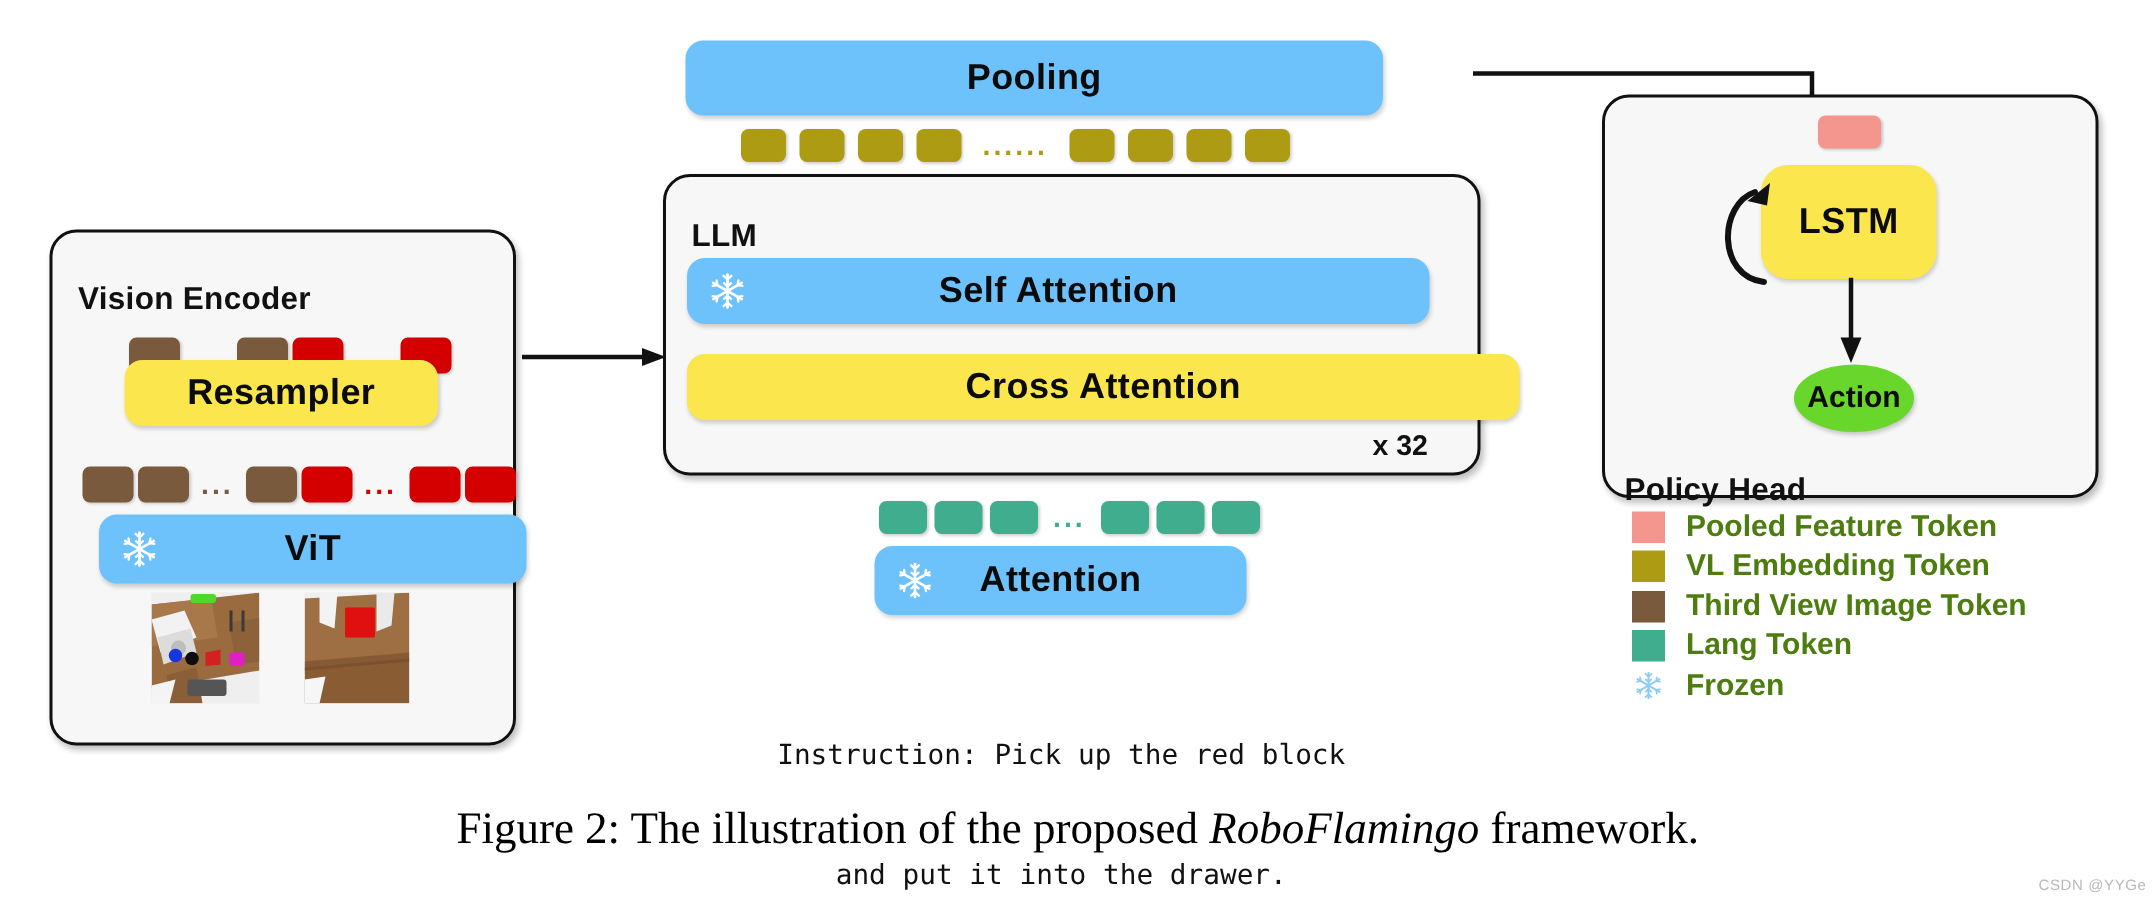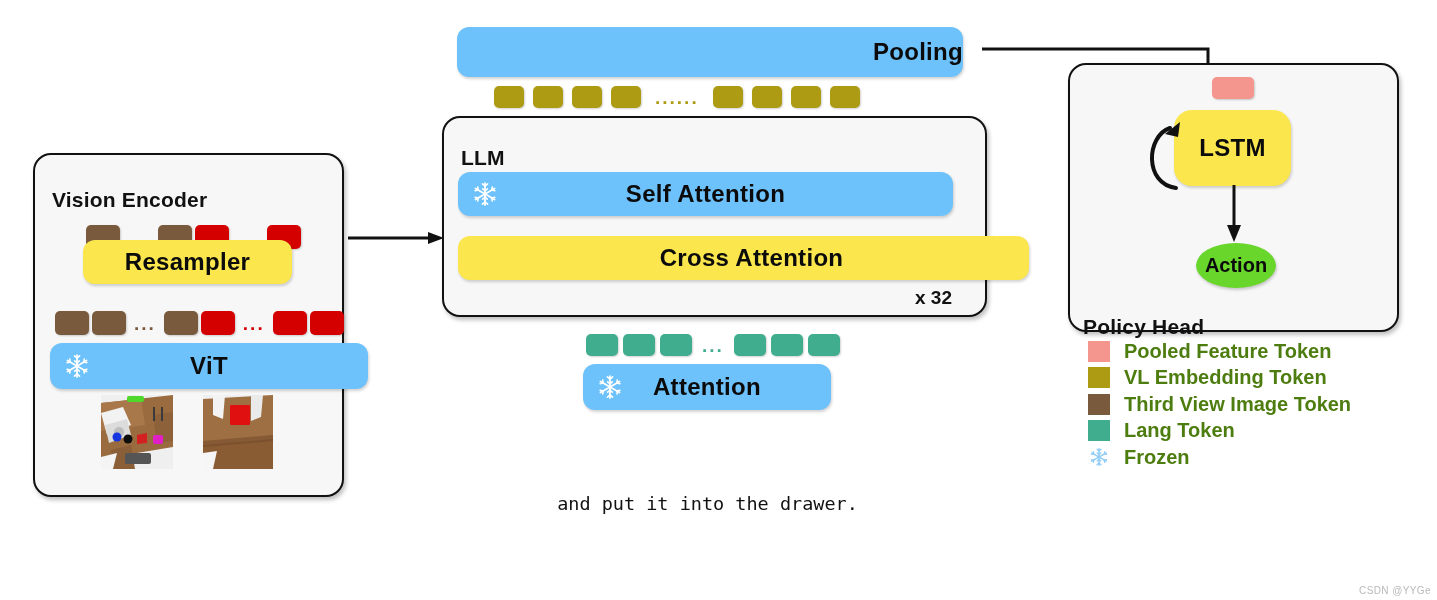--- a/index.html
+++ b/index.html
@@ -129,21 +129,21 @@
       <div class="tok" style="width: 34px; height: 24px; background: rgb(122, 90, 60);"></div>
       <div class="tok" style="width: 34px; height: 24px; background: rgb(122, 90, 60);"></div>
       <span class="dots" style="color: rgb(122, 90, 60);">...</span>
       <div class="tok" style="width: 34px; height: 24px; background: rgb(122, 90, 60);"></div>
       <div class="tok" style="width: 34px; height: 24px; background: rgb(212, 0, 0);"></div>
       <span class="dots" style="color: rgb(212, 0, 0);">...</span>
       <div class="tok" style="width: 34px; height: 24px; background: rgb(212, 0, 0);"></div>
       <div class="tok" style="width: 34px; height: 24px; background: rgb(212, 0, 0);"></div>
     </div>
 
-  <div class="pill blue" style="left:50px;top:343px;width:318px;height:46px;">
+  <div class="pill blue" style="left:66px;top:343px;width:285px;height:46px;">
     <span class="snow" style="color:#ffffff;">
       <svg width="26" height="26">
           <use href="#sym-snow"></use>
         </svg>
     </span>
     <span>ViT</span>
   </div>
 
   <div class="thumb" style="left:101px;top:395px;width:72px;height:74px;">
     <svg width="72" height="74" viewBox="0 0 72 74">
@@ -180,21 +180,21 @@
     </svg>
   </div>
 
   <div style="position:absolute;left:348px;top:228px;width:96px;height:20px;">
     <svg width="96" height="20">
       <line x1="0" y1="10" x2="83" y2="10" stroke="#111" stroke-width="3"></line>
       <polygon points="96,10 80,4 80,16" fill="#111"></polygon>
     </svg>
   </div>
 
-  <div class="pill blue" style="left:457px;top:27px;width:506px;height:50px;justify-content:flex-end;">
+  <div class="pill blue" style="left:457px;top:27px;width:465px;height:50px;">
     <span>Pooling</span>
   </div>
 
   <div class="tokrow" id="vl-row" style="left: 494px; top: 85px; height: 24px; gap: 9px;">
       <div class="tok" style="width: 30px; height: 22px; background: rgb(174, 155, 20);"></div>
       <div class="tok" style="width: 30px; height: 22px; background: rgb(174, 155, 20);"></div>
       <div class="tok" style="width: 30px; height: 22px; background: rgb(174, 155, 20);"></div>
       <div class="tok" style="width: 30px; height: 22px; background: rgb(174, 155, 20);"></div>
       <span class="dots" style="color: rgb(174, 155, 20);">......</span>
       <div class="tok" style="width: 30px; height: 22px; background: rgb(174, 155, 20);"></div>
@@ -209,21 +209,21 @@
 
   <div class="pill blue" style="left:458px;top:172px;width:495px;height:44px;">
     <span class="snow" style="color:#ffffff;">
       <svg width="26" height="26">
           <use href="#sym-snow"></use>
         </svg>
     </span>
     <span>Self Attention</span>
   </div>
 
-  <div class="pill yellow" style="left:458px;top:236px;width:555px;height:44px;padding-left:16px;">
+  <div class="pill yellow" style="left:458px;top:236px;width:555px;height:44px;">
     <span>Cross Attention</span>
   </div>
 
   <div style="position:absolute;left:915px;top:287px;font-size:19px;font-weight:600;color:#111;">x 32</div>
 
   <div class="tokrow" id="lang-row" style="left: 586px; top: 333px; height: 24px; gap: 5px;">
       <div class="tok" style="width: 32px; height: 22px; background: rgb(64, 174, 142);"></div>
       <div class="tok" style="width: 32px; height: 22px; background: rgb(64, 174, 142);"></div>
       <div class="tok" style="width: 32px; height: 22px; background: rgb(64, 174, 142);"></div>
       <span class="dots" style="color: rgb(64, 174, 142);">...</span>
@@ -235,20 +235,21 @@
   <div class="pill blue" style="left:583px;top:364px;width:248px;height:46px;">
     <span class="snow" style="color:#ffffff;">
       <svg width="26" height="26">
           <use href="#sym-snow"></use>
         </svg>
     </span>
     <span>Attention</span>
   </div>
 
   <div class="instr" style="left:480px;top:437px;width:455px;">
+    <div>Instruction: Pick up the red block</div>
     <div>and put it into the drawer.</div>
   </div>
 
   <div style="position:absolute;left:980px;top:40px;width:260px;height:55px;">
     <svg width="260" height="55">
       <polyline points="2,9 228,9 228,38" stroke="#111" stroke-width="3" fill="none"></polyline>
       <polygon points="228,52 221,35 235,35" fill="#111"></polygon>
     </svg>
   </div>
 
@@ -300,15 +301,18 @@
       <div class="legend-row">
         <span class="legend-snow" style="color: rgb(143, 204, 245);">
           <svg width="20" height="20">
             <use href="#sym-snow"></use>
           </svg>
         </span>
         <span class="legend-label">Frozen</span>
       </div>
     </div>
 
+  <div class="caption">
+    <span>Figure 2: The illustration of the proposed </span><i>RoboFlamingo</i><span> framework.</span>
+  </div>
 
   <div class="watermark">CSDN @YYGe</div>
 </div>
 
 </body></html>

